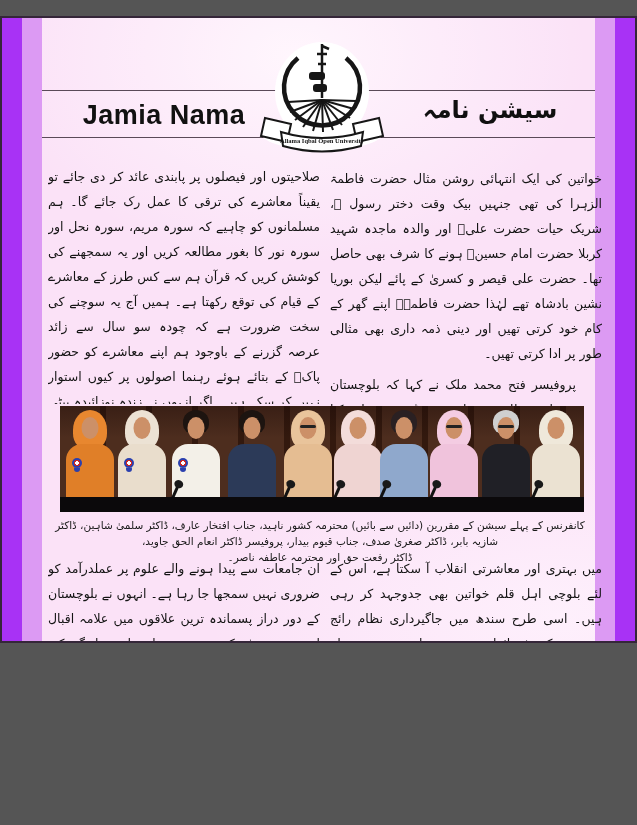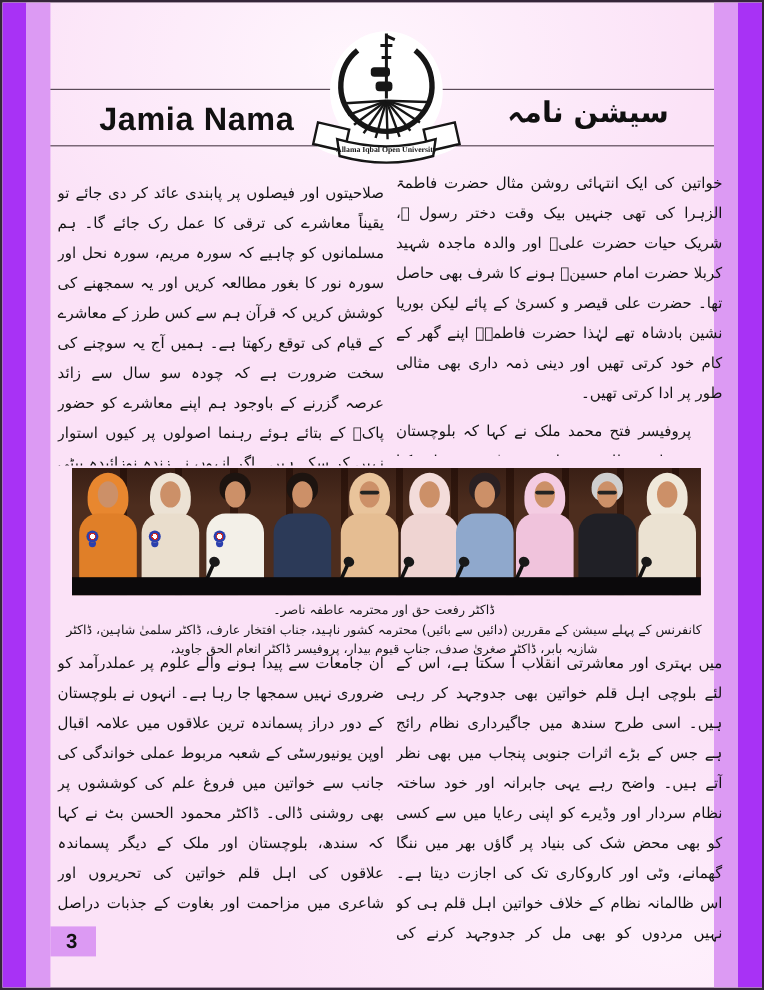--- a/index.html
+++ b/index.html
@@ -1,17 +1,17 @@
 <!DOCTYPE html>
 <html lang="ur"><head>
 <meta charset="utf-8">
 <style>
   html,body{margin:0;padding:0;background:#555;}
   #page{
-    position:relative;width:637px;height:825px;margin:0 auto;
+    position:relative;width:637px;height:627px;margin:16px auto;
     background:
       radial-gradient(ellipse 420px 300px at 46% 6%, #fff6fd 0%, rgba(255,246,253,0) 70%),
       radial-gradient(ellipse 500px 260px at 88% 96%, #fef0fc 0%, rgba(254,240,252,0) 70%),
       #fbe2f7;
     border:2px solid #352639;box-sizing:border-box;overflow:hidden;
     font-family:"DejaVu Sans",sans-serif;
   }
   .vbar{position:absolute;top:0;bottom:0;width:20px;}
   #bar-purple-left{left:0;background:#a832f5;}
   #bar-lav-left{left:20px;background:#dc9af3;}
@@ -33,21 +33,21 @@
   }
   #crest{position:absolute;left:255px;top:22px;width:130px;height:118px;}
 
   .urdu-col{
     position:absolute;direction:rtl;text-align:justify;color:#141414;
     font-size:12.5px;line-height:25px;overflow:hidden;
   }
   .urdu-col p{margin:0 0 6px 0;}
   .urdu-col p.indent{text-indent:26px;}
   #col-left-top   {left:46px; top:146px;width:272px;height:240px;}
-  #col-right-top  {left:328px;top:138px;width:272px;height:240px;}
+  #col-right-top  {left:328px;top:148px;width:272px;height:240px;}
   #col-left-bot   {left:46px; top:538px;width:272px;height:228px;}
   #col-right-bot  {left:328px;top:538px;width:272px;height:258px;}
 
   #photo{
     position:absolute;left:58px;top:388px;width:524px;height:106px;
     background:
       linear-gradient(180deg, rgba(20,5,5,.35) 0%, rgba(0,0,0,0) 30%),
       repeating-linear-gradient(90deg,#4d2d1e 0px,#4d2d1e 40px,#33190e 40px,#33190e 46px),
       #422517;
     overflow:hidden;
@@ -198,22 +198,22 @@
       </div>
       <div class="person" style="left: 470px;">
         <div class="wrap " style="background:#efe8da"></div>
         <div class="face"></div>
         <div class="body" style="background:#ebe2d2"></div>
         <div class="mic"></div>
       </div>
     </div>
 
   <div id="caption">
+    <div>کانفرنس کے پہلے سیشن کے مقررین (دائیں سے بائیں) محترمہ کشور ناہید، جناب افتخار عارف، ڈاکٹر سلمیٰ شاہین، ڈاکٹر شازیہ بابر، ڈاکٹر صغریٰ صدف، جناب قیوم بیدار، پروفیسر ڈاکٹر انعام الحق جاوید،</div>
     <div>ڈاکٹر رفعت حق اور محترمہ عاطفہ ناصر۔</div>
-    <div>کانفرنس کے پہلے سیشن کے مقررین (دائیں سے بائیں) محترمہ کشور ناہید، جناب افتخار عارف، ڈاکٹر سلمیٰ شاہین، ڈاکٹر شازیہ بابر، ڈاکٹر صغریٰ صدف، جناب قیوم بیدار، پروفیسر ڈاکٹر انعام الحق جاوید،</div>
   </div>
 
   <div class="urdu-col" id="col-left-bot">
     <p>ان جامعات سے پیدا ہونے والے علوم پر عملدرآمد کو ضروری نہیں سمجھا جا رہا ہے۔ انہوں نے بلوچستان کے دور دراز پسماندہ ترین علاقوں میں علامہ اقبال اوپن یونیورسٹی کے شعبہ مربوط عملی خواندگی کی جانب سے خواتین میں فروغ علم کی کوششوں پر بھی روشنی ڈالی۔ ڈاکٹر محمود الحسن بٹ نے کہا کہ سندھ، بلوچستان اور ملک کے دیگر پسماندہ علاقوں کی اہل قلم خواتین کی تحریروں اور شاعری میں مزاحمت اور بغاوت کے جذبات دراصل تعمیری سوچ کے عکاس ہیں اور یہ سب تحریریں ہمیں یہی پیغام دے رہی ہیں کہ ملک و قوم کی ترقی اور اسلام کی صحیح تصویر پیش کرنے کے لئے ضروری ہے کہ خواتین جو ملک کی مجموعی آبادی کے نصف سے زائد پر مشتمل ہیں کو عملی زندگی اور قومی دھارے میں شامل کرنا نہایت ضروری ہے۔ علامہ اقبال اوپن یونیورسٹی میں ''پاکستانی ادبیات میں خواتین کا کردار'' کے زیر عنوان منعقدہ دو روزہ قومی کانفرنس</p>
   </div>
 
   <div class="urdu-col" id="col-right-bot">
     <p>میں بہتری اور معاشرتی انقلاب آ سکتا ہے، اس کے لئے بلوچی اہل قلم خواتین بھی جدوجہد کر رہی ہیں۔ اسی طرح سندھ میں جاگیرداری نظام رائج ہے جس کے بڑے اثرات جنوبی پنجاب میں بھی نظر آتے ہیں۔ واضح رہے یہی جابرانہ اور خود ساختہ نظام سردار اور وڈیرے کو اپنی رعایا میں سے کسی کو بھی محض شک کی بنیاد پر گاؤں بھر میں ننگا گھمانے، وٹی اور کاروکاری تک کی اجازت دیتا ہے۔ اس ظالمانہ نظام کے خلاف خواتین اہل قلم ہی کو نہیں مردوں کو بھی مل کر جدوجہد کرنے کی ضرورت ہے۔</p>
 
   </div>

